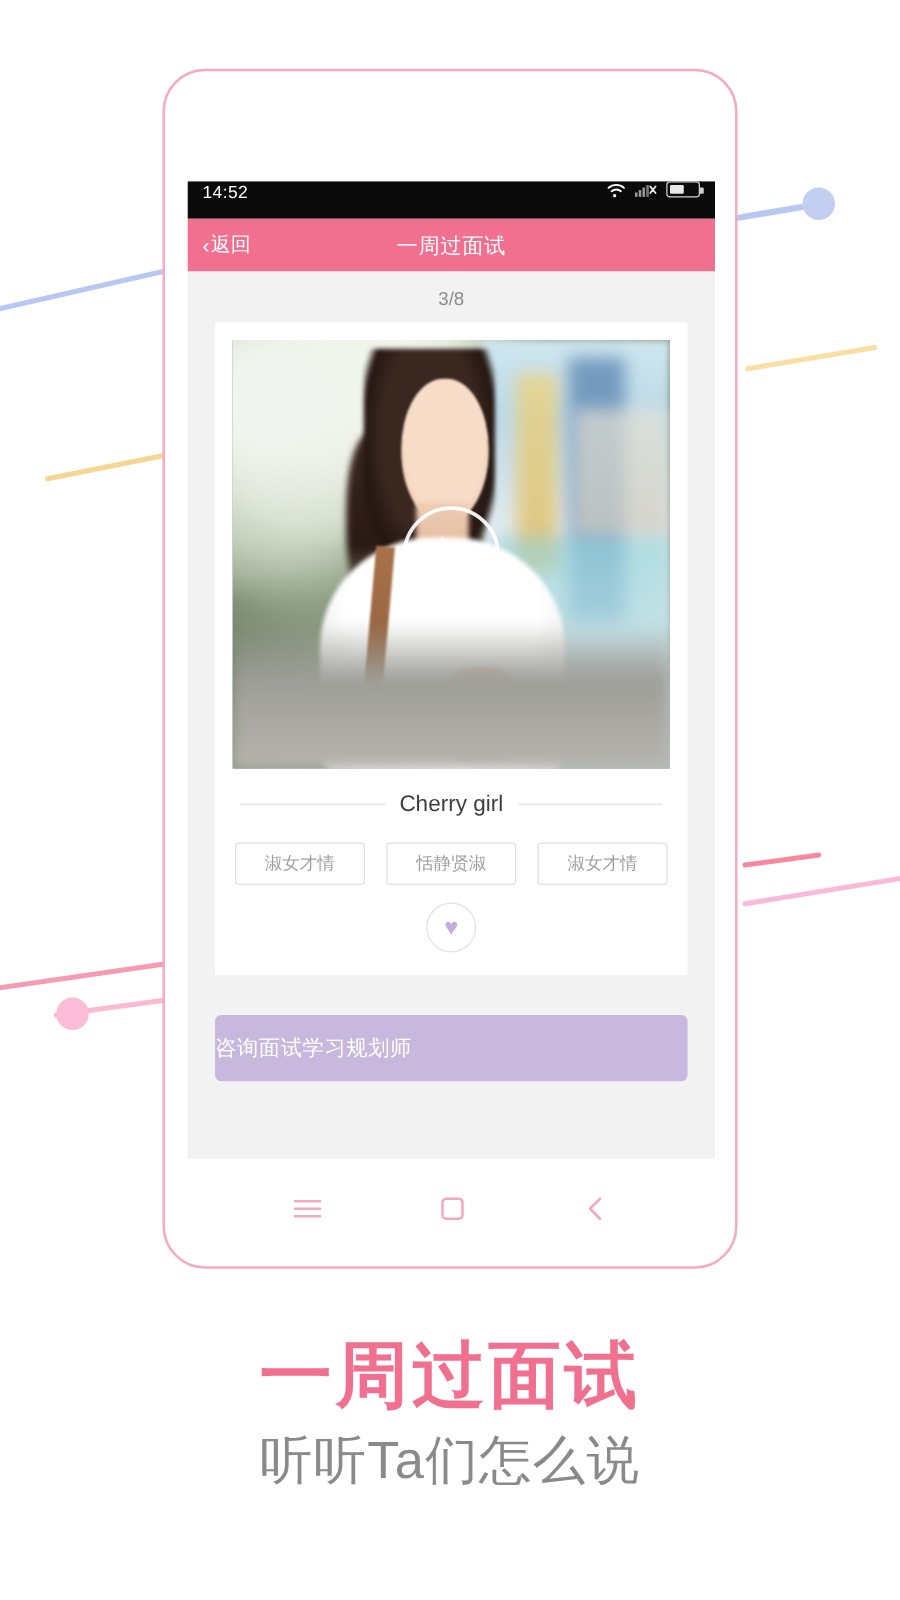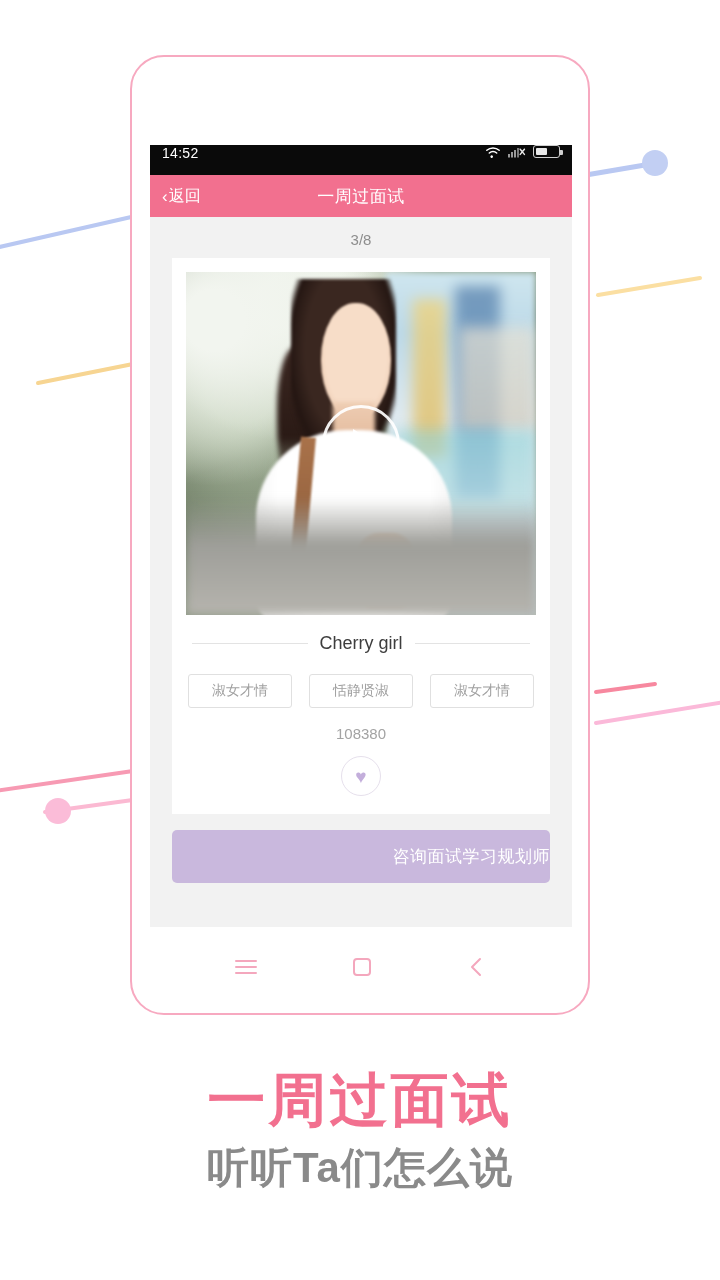--- a/index.html
+++ b/index.html
@@ -227,24 +227,24 @@
   .like-wrap { display:flex; justify-content:center; padding:14px 0 0; }
   .like-btn {
     width:40px; height:40px;
     border:1px solid #e6e0ec;
     border-radius:50%;
     display:flex; align-items:center; justify-content:center;
   }
   .heart-icon { color:#c3aedb; font-size:19px; line-height:1; }
 
   .cta {
-    margin-top:16px;
+    margin-top:32px;
     background:#c9b8dd;
     border-radius:5px;
-    text-align:right;
+    text-align:left;
     color:#ffffff;
     font-size:17px;
     padding:15px 0;
     letter-spacing:.5px;
   }
 
   
   .phone-nav {
     position:absolute; left:0; right:0; bottom:0;
     height:88px;
@@ -260,21 +260,20 @@
     font-size:58px; font-weight:bold;
     color:#f2708f;
     letter-spacing:3px;
   }
   .subhead {
     position:absolute; left:0; right:0; top:1140px;
     text-align:center;
     font-size:42px;
     color:#8a8a8a;
     letter-spacing:1px;
-    font-weight:bold;
   }
 </style>
 </head>
 <body>
 
 <div class="deco">
   <svg width="720" height="1280" viewBox="0 0 720 1280">
     <line x1="-5" y1="248" x2="140" y2="215" stroke="#b9c8f2" stroke-width="4" stroke-linecap="round"></line>
     <line x1="580" y1="176" x2="645" y2="165" stroke="#b9c8f2" stroke-width="5" stroke-linecap="round"></line>
     <circle cx="655" cy="163" r="13" fill="#c2cff3"></circle>
@@ -360,21 +359,20 @@
           <span class="name-text">Cherry girl</span>
           <span class="name-line"></span>
         </div>
 
         <div class="tags">
           <span class="tag">淑女才情</span>
           <span class="tag">恬静贤淑</span>
           <span class="tag">淑女才情</span>
         </div>
 
-        <div class="idnum">108380</div>
 
         <div class="like-wrap">
           <span class="like-btn">
             <span class="heart-icon">♥</span>
           </span>
         </div>
 
       </div>
 
       <div class="cta">咨询面试学习规划师</div>

